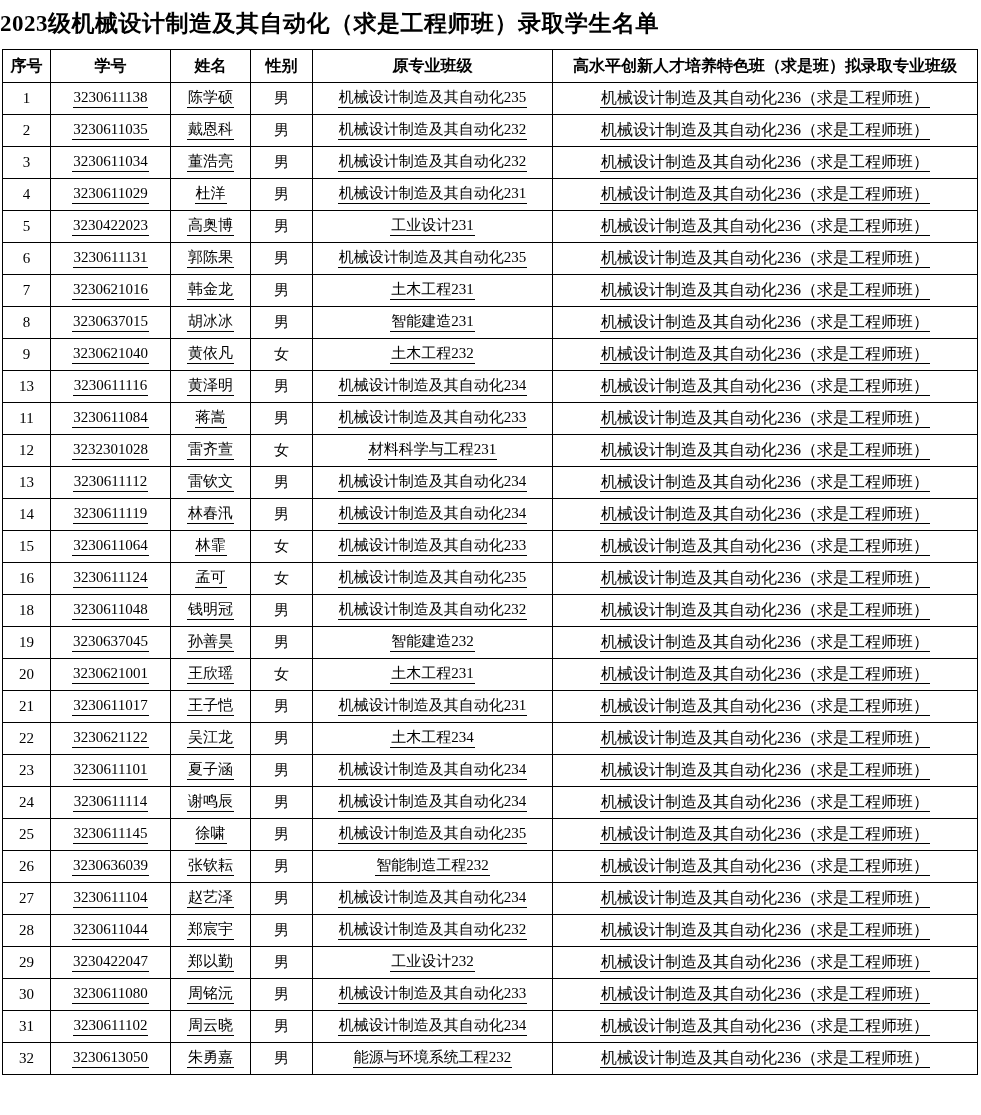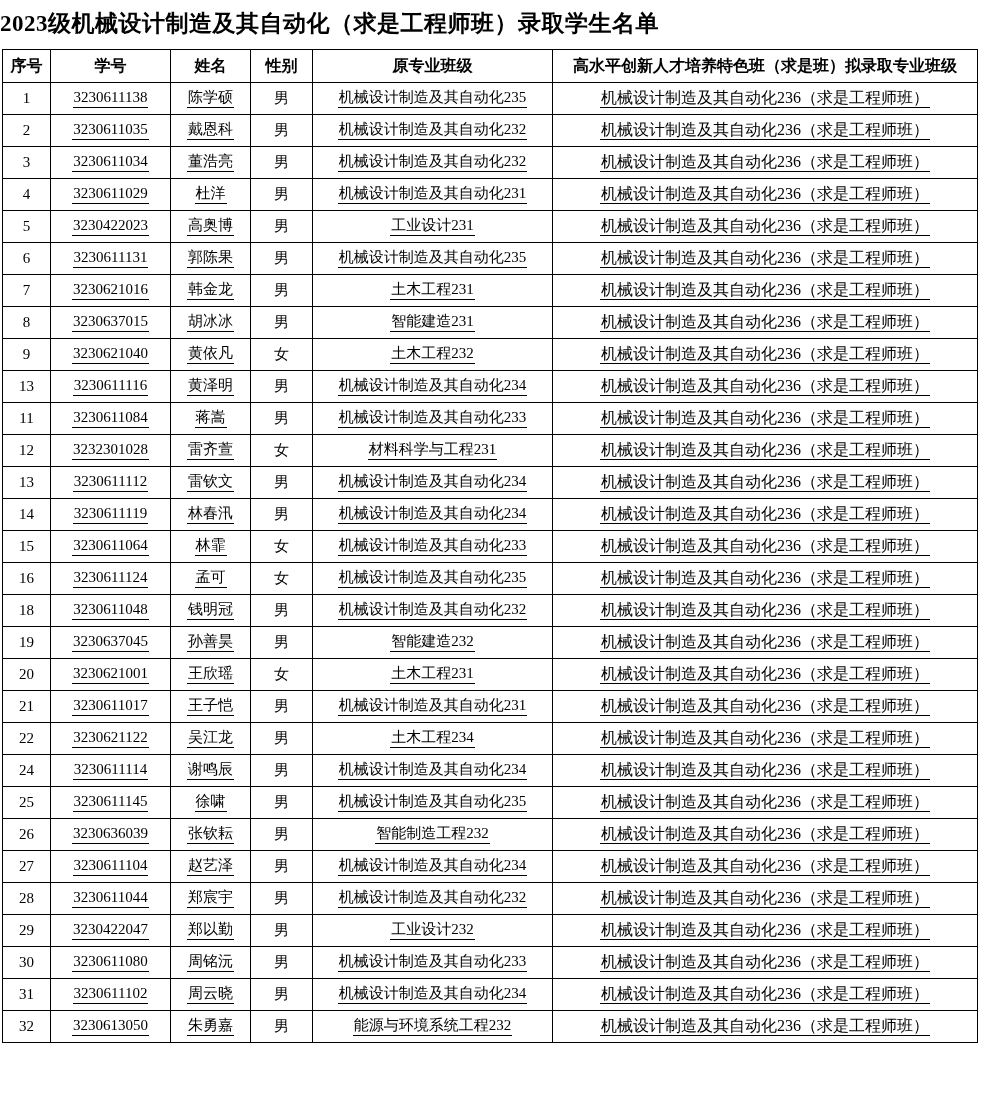--- a/index.html
+++ b/index.html
@@ -264,20 +264,28 @@
         </tr>
         <tr>
           <td class="idx-cell">22</td>
           <td><span class="cell-underline sid-text">3230621122</span></td>
           <td><span class="cell-underline">吴江龙</span></td>
           <td>男</td>
           <td><span class="cell-underline">土木工程234</span></td>
           <td><span class="cell-underline newclass-text">机械设计制造及其自动化236（求是工程师班）</span></td>
         </tr>
         <tr>
+          <td class="idx-cell">23</td>
+          <td><span class="cell-underline sid-text">3230611101</span></td>
+          <td><span class="cell-underline">夏子涵</span></td>
+          <td>男</td>
+          <td><span class="cell-underline">机械设计制造及其自动化234</span></td>
+          <td><span class="cell-underline newclass-text">机械设计制造及其自动化236（求是工程师班）</span></td>
+        </tr>
+        <tr>
           <td class="idx-cell">24</td>
           <td><span class="cell-underline sid-text">3230611114</span></td>
           <td><span class="cell-underline">谢鸣辰</span></td>
           <td>男</td>
           <td><span class="cell-underline">机械设计制造及其自动化234</span></td>
           <td><span class="cell-underline newclass-text">机械设计制造及其自动化236（求是工程师班）</span></td>
         </tr>
         <tr>
           <td class="idx-cell">25</td>
           <td><span class="cell-underline sid-text">3230611145</span></td>

